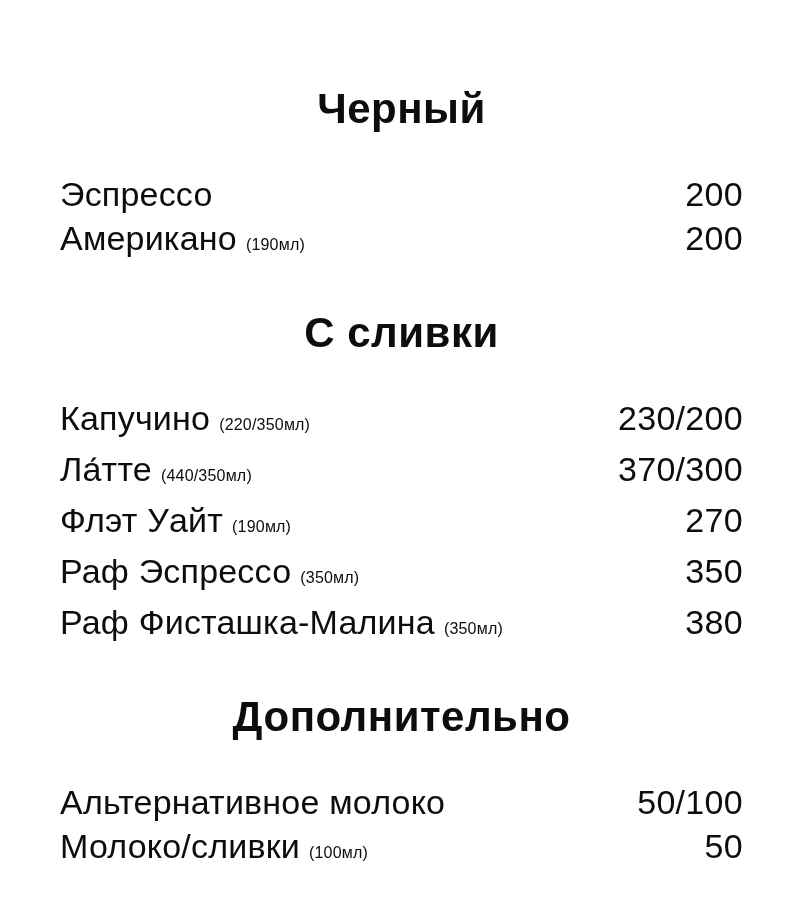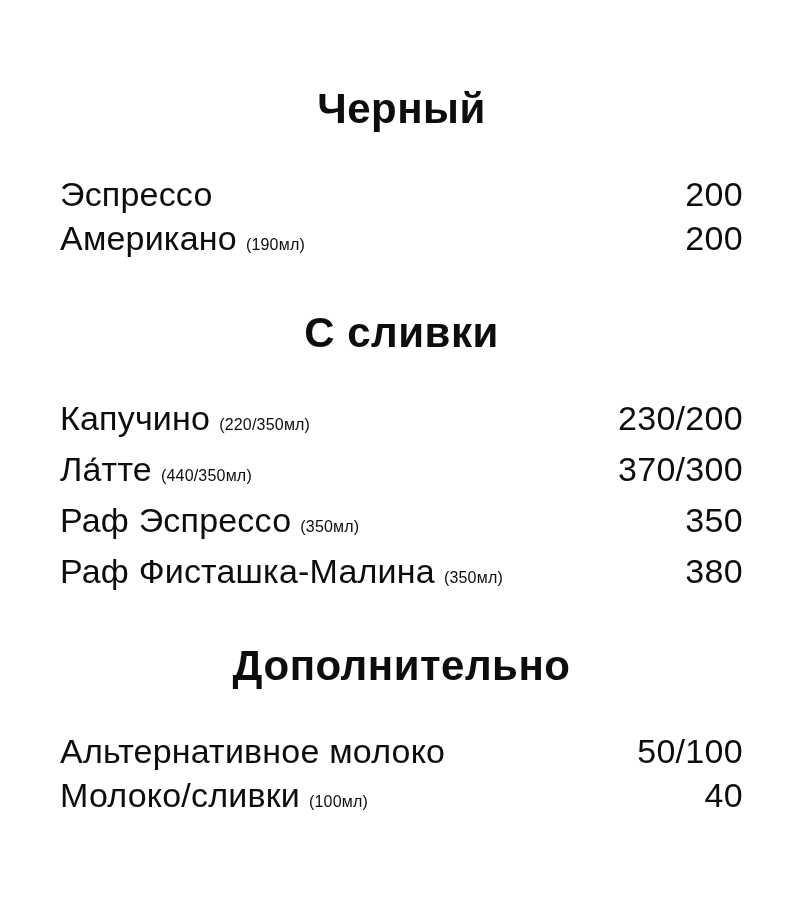--- a/index.html
+++ b/index.html
@@ -85,37 +85,41 @@
     <div class="rows">
       <div class="row">
         <span class="item-name"><span>Капучино</span><span class="size">(220/350мл)</span></span>
         <span class="price">230/200</span>
       </div>
       <div class="row">
         <span class="item-name"><span>Ла́тте</span><span class="size">(440/350мл)</span></span>
         <span class="price">370/300</span>
       </div>
       <div class="row">
+        <span class="item-name"><span>Флэт Уайт</span><span class="size">(190мл)</span></span>
+        <span class="price">270</span>
+      </div>
+      <div class="row">
         <span class="item-name"><span>Раф Эспрессо</span><span class="size">(350мл)</span></span>
         <span class="price">350</span>
       </div>
       <div class="row">
         <span class="item-name"><span>Раф Фисташка-Малина</span><span class="size">(350мл)</span></span>
         <span class="price">380</span>
       </div>
     </div>
   </div>
 
   <div class="section">
     <h2 class="section-title">Дополнительно</h2>
     <div class="rows">
       <div class="row">
         <span class="item-name"><span>Альтернативное молоко</span></span>
         <span class="price">50/100</span>
       </div>
       <div class="row">
         <span class="item-name"><span>Молоко/сливки</span><span class="size">(100мл)</span></span>
-        <span class="price">40</span>
+        <span class="price">50</span>
       </div>
     </div>
   </div>
 
 </div>
 
 </body></html>

